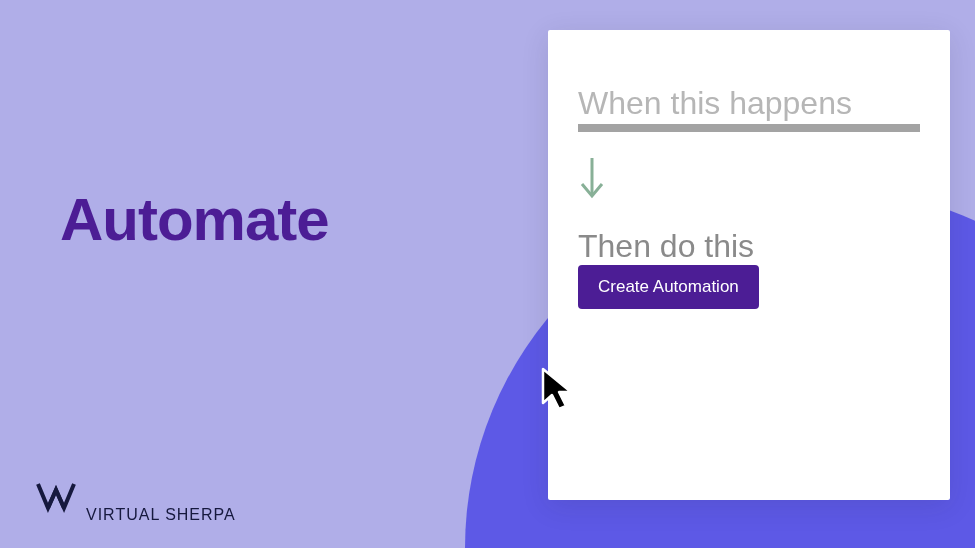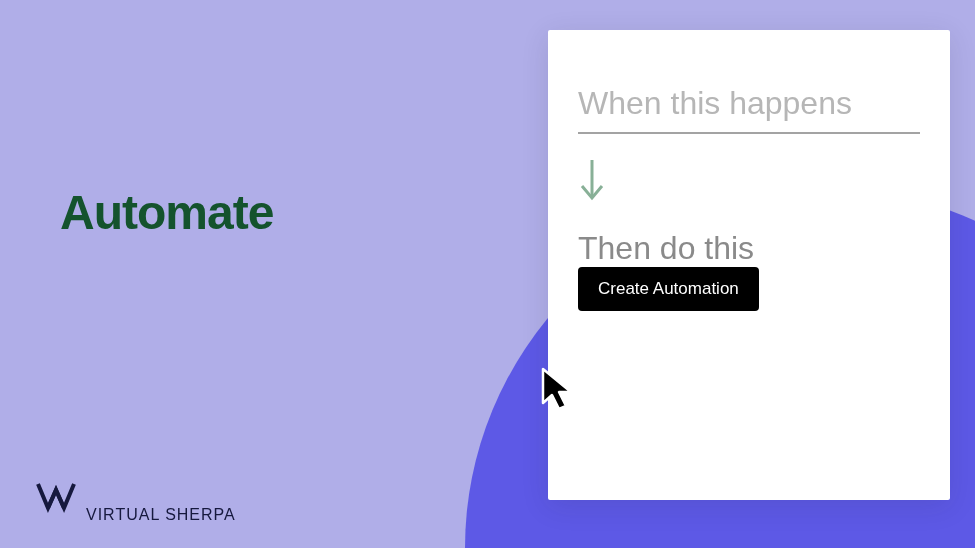--- a/index.html
+++ b/index.html
@@ -8,24 +8,24 @@
       height: 548px;
       background: #b0aee8;
       position: relative;
       overflow: hidden;
       font-family: -apple-system, BlinkMacSystemFont, "Segoe UI", Helvetica, Arial, sans-serif;
     }
     .headline {
       position: absolute;
       left: 60px;
       top: 185px;
-      font-size: 48px;
+      font-size: 60px;
       font-weight: 800;
       line-height: 1.15;
-      color: #14532d;
+      color: #4c1d95;
       letter-spacing: -1px;
     }
     .brand {
       position: absolute;
       left: 34px;
       bottom: 24px;
       display: flex;
       align-items: center;
       gap: 8px;
     }
@@ -53,37 +53,37 @@
       width: 402px;
       height: 470px;
       background: #ffffff;
       box-shadow: 0 6px 28px rgba(30, 30, 60, 0.12);
       border-radius: 2px;
       padding: 55px 30px 30px 30px;
     }
     .trigger-field {
       font-size: 32px;
       color: #b6b6b6;
-      border-bottom: 2px solid #a3a3a3;
-      padding-bottom: 10px;
+      border-bottom: 8px solid #a3a3a3;
+      padding-bottom: 2px;
       margin-bottom: 24px;
       font-weight: 400;
     }
     .arrow-down {
       margin-bottom: 28px;
     }
     .arrow-down svg { display: block; }
     .action-field {
       font-size: 32px;
       color: #8a8a8a;
       font-weight: 400;
     }
     .create-btn {
       display: inline-block;
-      background: #000000;
+      background: #4c1d95;
       color: #ffffff;
       font-size: 17px;
       padding: 12px 20px;
       border-radius: 4px;
       border: none;
       cursor: pointer;
       font-weight: 400;
     }
     .cursor {
       position: absolute;

